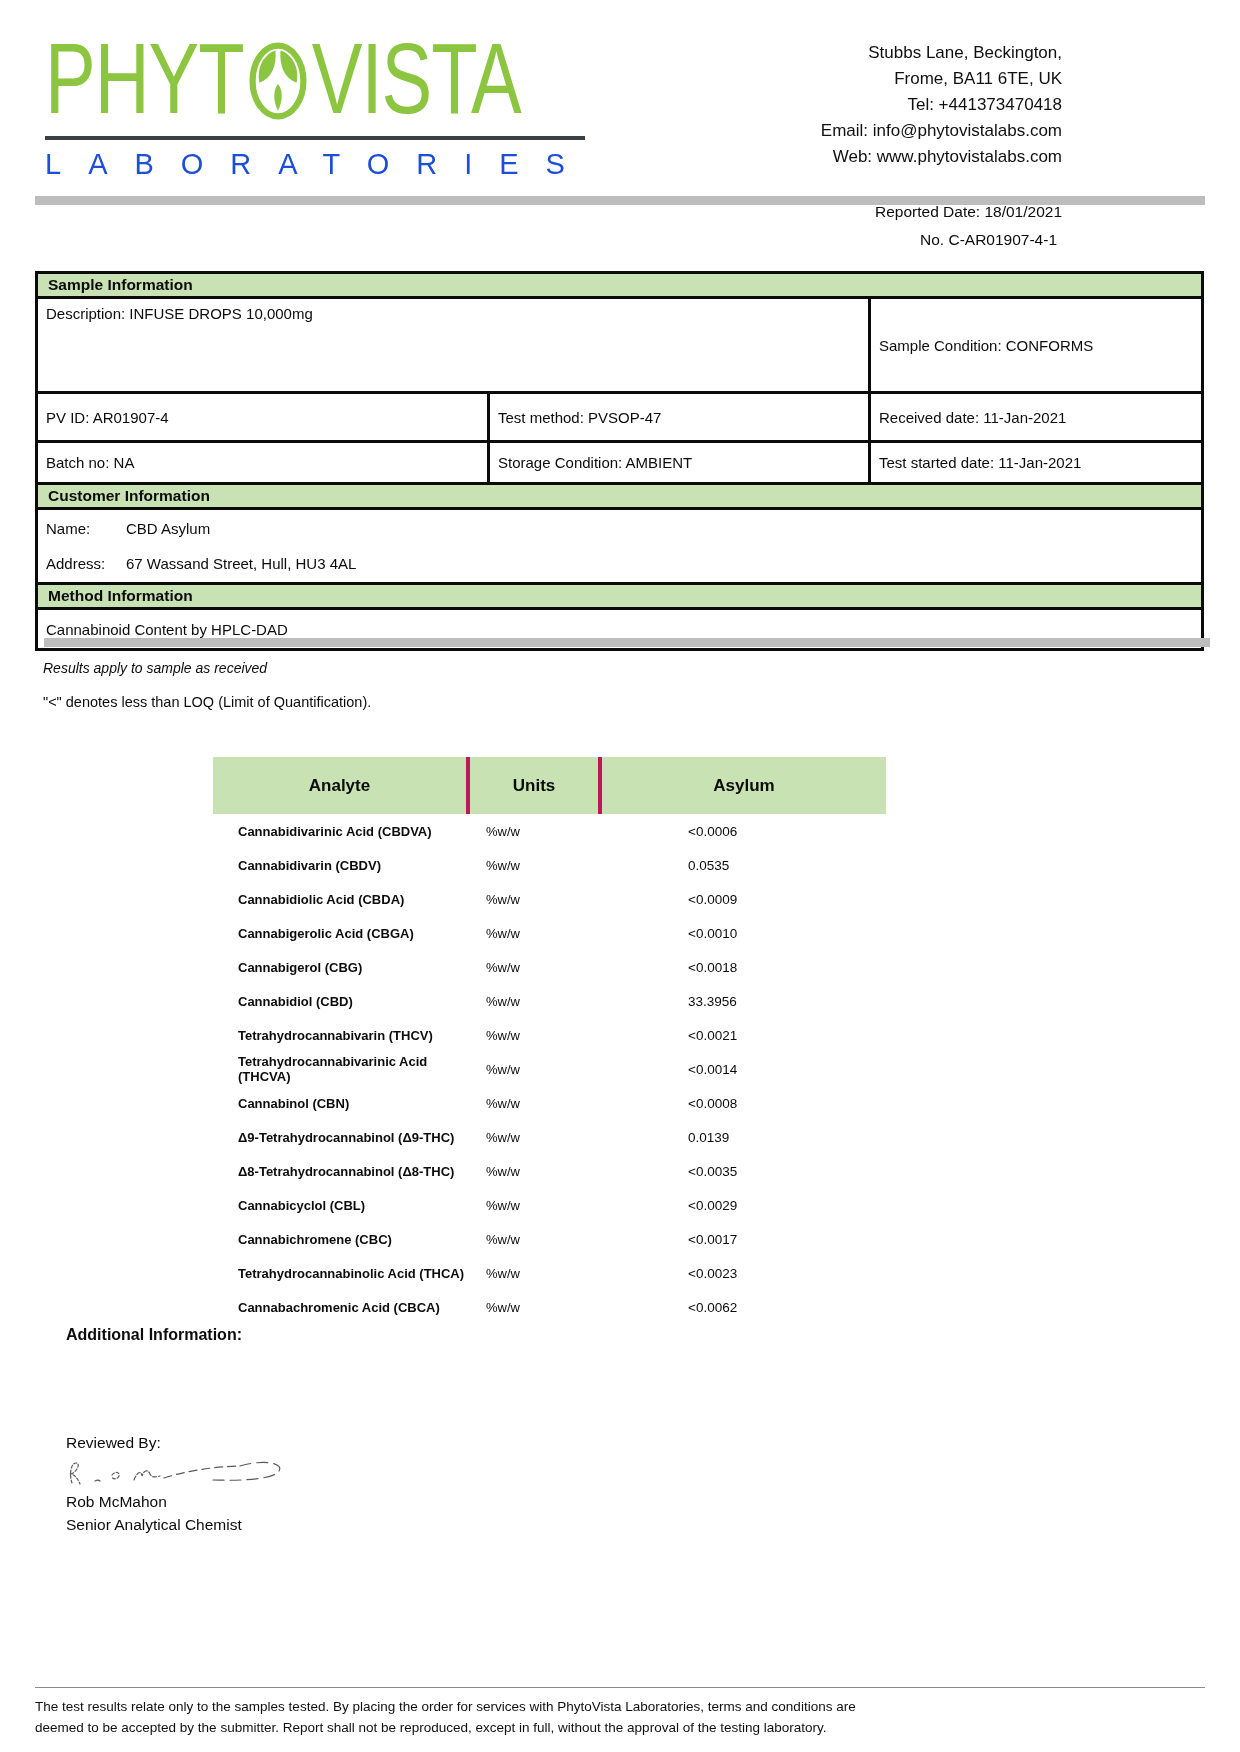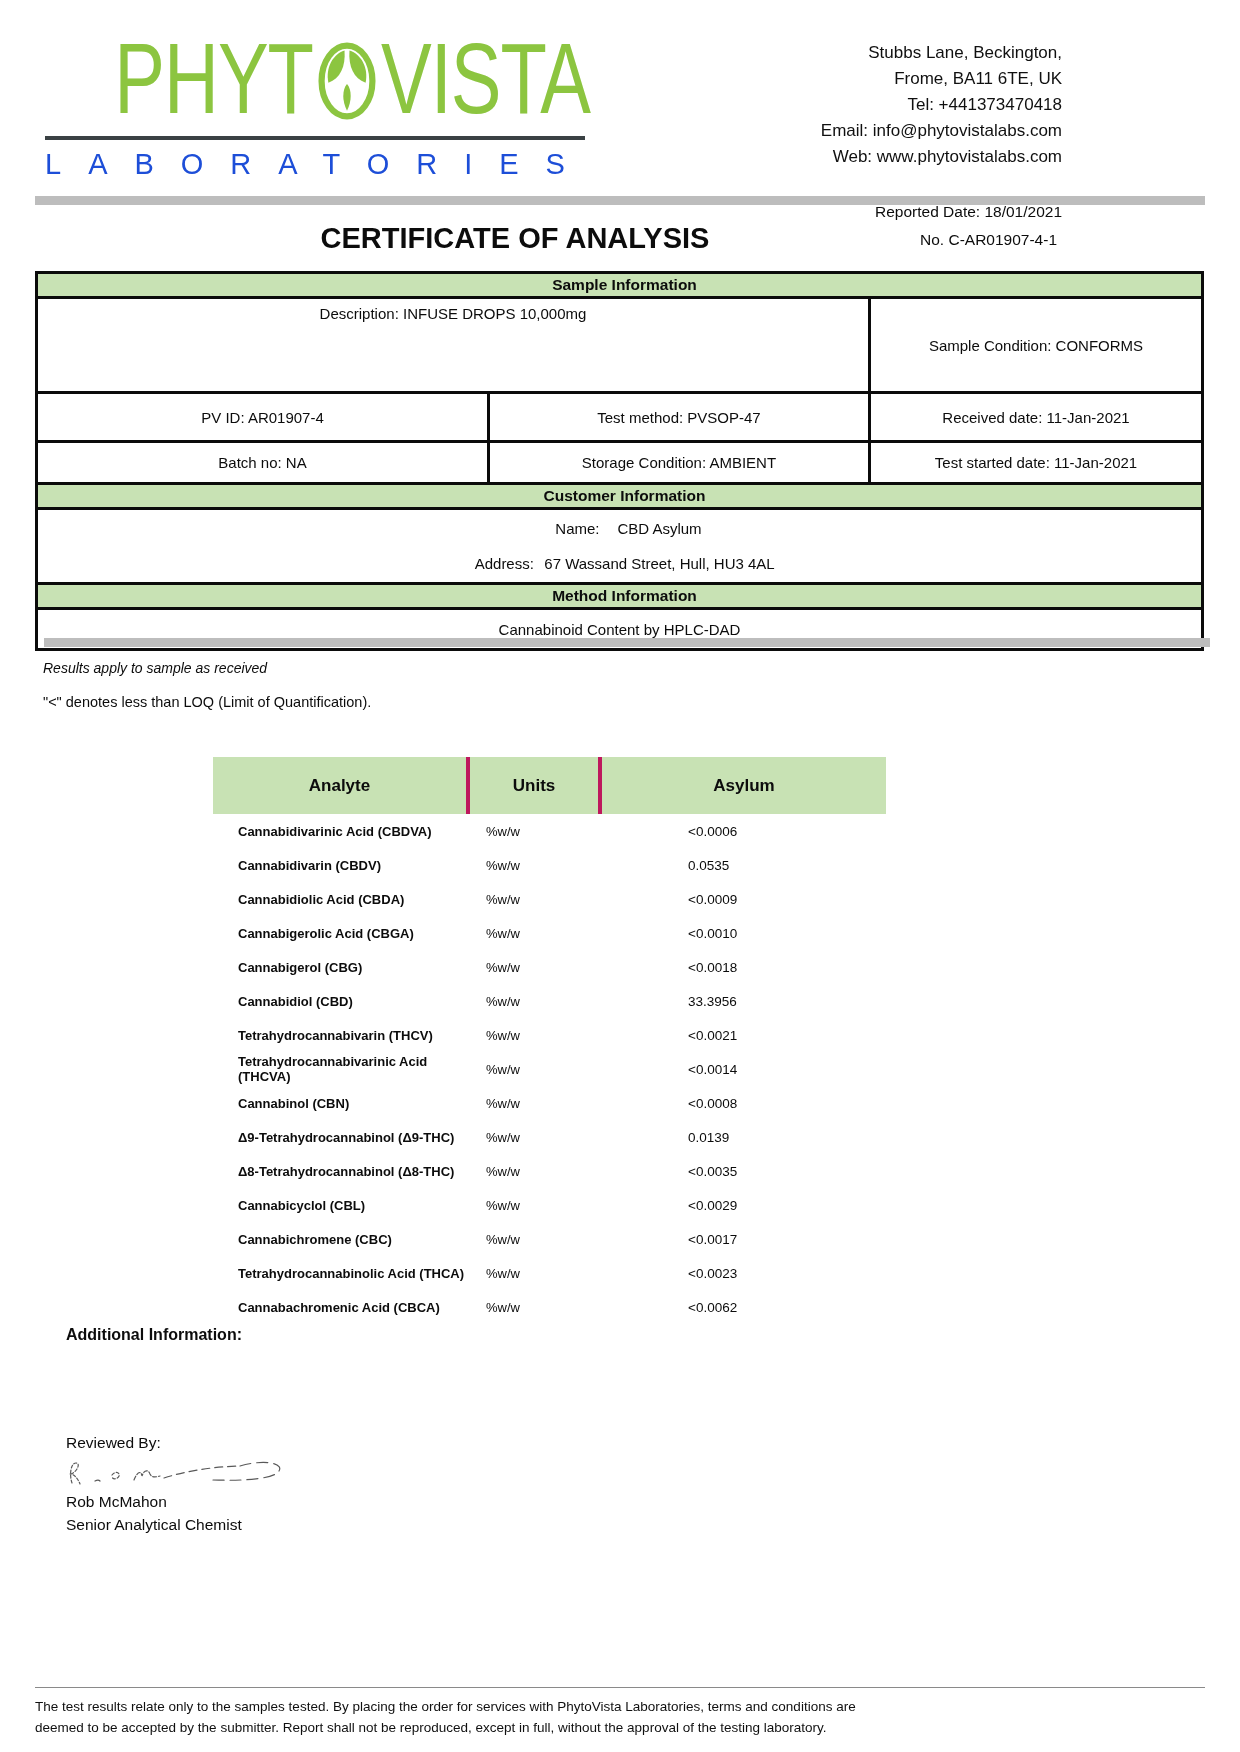--- a/index.html
+++ b/index.html
@@ -1,40 +1,40 @@
 <!DOCTYPE html>
 <html><head>
 <meta charset="utf-8">
 <style>
   html,body{margin:0;padding:0;background:#fff;}
   .page{position:relative;width:1240px;height:1752px;background:#fff;
         font-family:"Liberation Sans", sans-serif;color:#0c0c0c;overflow:hidden;}
 
   
   .logo{position:absolute;left:45px;top:30px;width:545px;}
-  .logo-main{display:flex;align-items:center;height:102px;justify-content:flex-end;}
+  .logo-main{display:flex;align-items:center;height:102px;}
   .logo-word{font-size:76px;font-weight:400;color:#8CC540;letter-spacing:-1px;
              line-height:1;display:inline-block;transform:scaleY(1.32);transform-origin:50% 58%;}
   .leaf-svg{width:62px;height:100px;margin:0 3px;flex:0 0 auto;}
   .logo-rule{width:540px;height:4px;background:#3A4144;margin-top:4px;}
   .logo-sub{margin-top:8px;font-size:29px;color:#1d4ed8;letter-spacing:27px;
             white-space:nowrap;font-weight:400;}
 
   
   .contact{position:absolute;top:40px;right:178px;text-align:right;
            font-size:17px;line-height:26px;color:#101010;}
   .gray-divider{position:absolute;left:35px;top:196px;width:1170px;height:9px;background:#BDBDBD;}
   .reported-date{position:absolute;right:178px;top:203px;font-size:15.5px;}
   .report-no{position:absolute;right:183px;top:231px;font-size:15.5px;}
   .doc-title{position:absolute;left:315px;top:222px;width:400px;text-align:center;
              font-size:29px;font-weight:700;}
 
   
   .info-table{position:absolute;left:35px;top:271px;width:1166px;border-collapse:collapse;table-layout:fixed;}
-  .info-table td{border:3px solid #0b0b0b;font-size:15px;padding:2px 8px;vertical-align:middle;text-align:center;}
+  .info-table td{border:3px solid #0b0b0b;font-size:15px;padding:2px 8px;vertical-align:middle;}
   .info-table tr.section-bar td{background:#C8E2B4;font-weight:700;font-size:15.5px;
                                 height:20px;padding:1px 0 1px 10px;}
   td.cell-top{vertical-align:top;padding-top:6px;}
   .cust-line{margin:4px 0 18px 0;}
   .cust-line:last-child{margin-bottom:4px;}
   .cust-label{display:inline-block;min-width:80px;}
   .shadow-bar{position:absolute;left:44px;top:638px;width:1166px;height:9px;background:#BDBDBD;}
 
   
   .note1{position:absolute;left:43px;top:660px;font-size:14px;font-weight:400;font-style:italic;}
@@ -86,21 +86,20 @@
     <div>Frome, BA11 6TE, UK</div>
     <div>Tel: +441373470418</div>
     <div>Email: info@phytovistalabs.com</div>
     <div>Web: www.phytovistalabs.com</div>
   </div>
 
   <div class="gray-divider"></div>
 
   <div class="reported-date">Reported Date: 18/01/2021</div>
   <div class="report-no">No. C-AR01907-4-1</div>
-  <div class="doc-title">CERTIFICATE OF ANALYSIS</div>
 
   <table class="info-table">
     <colgroup>
         <col style="width:452px">
         <col style="width:381px">
         <col style="width:333px">
       </colgroup>
     <tbody>
         <tr class="section-bar">
       <td colspan="3">Sample Information</td>

